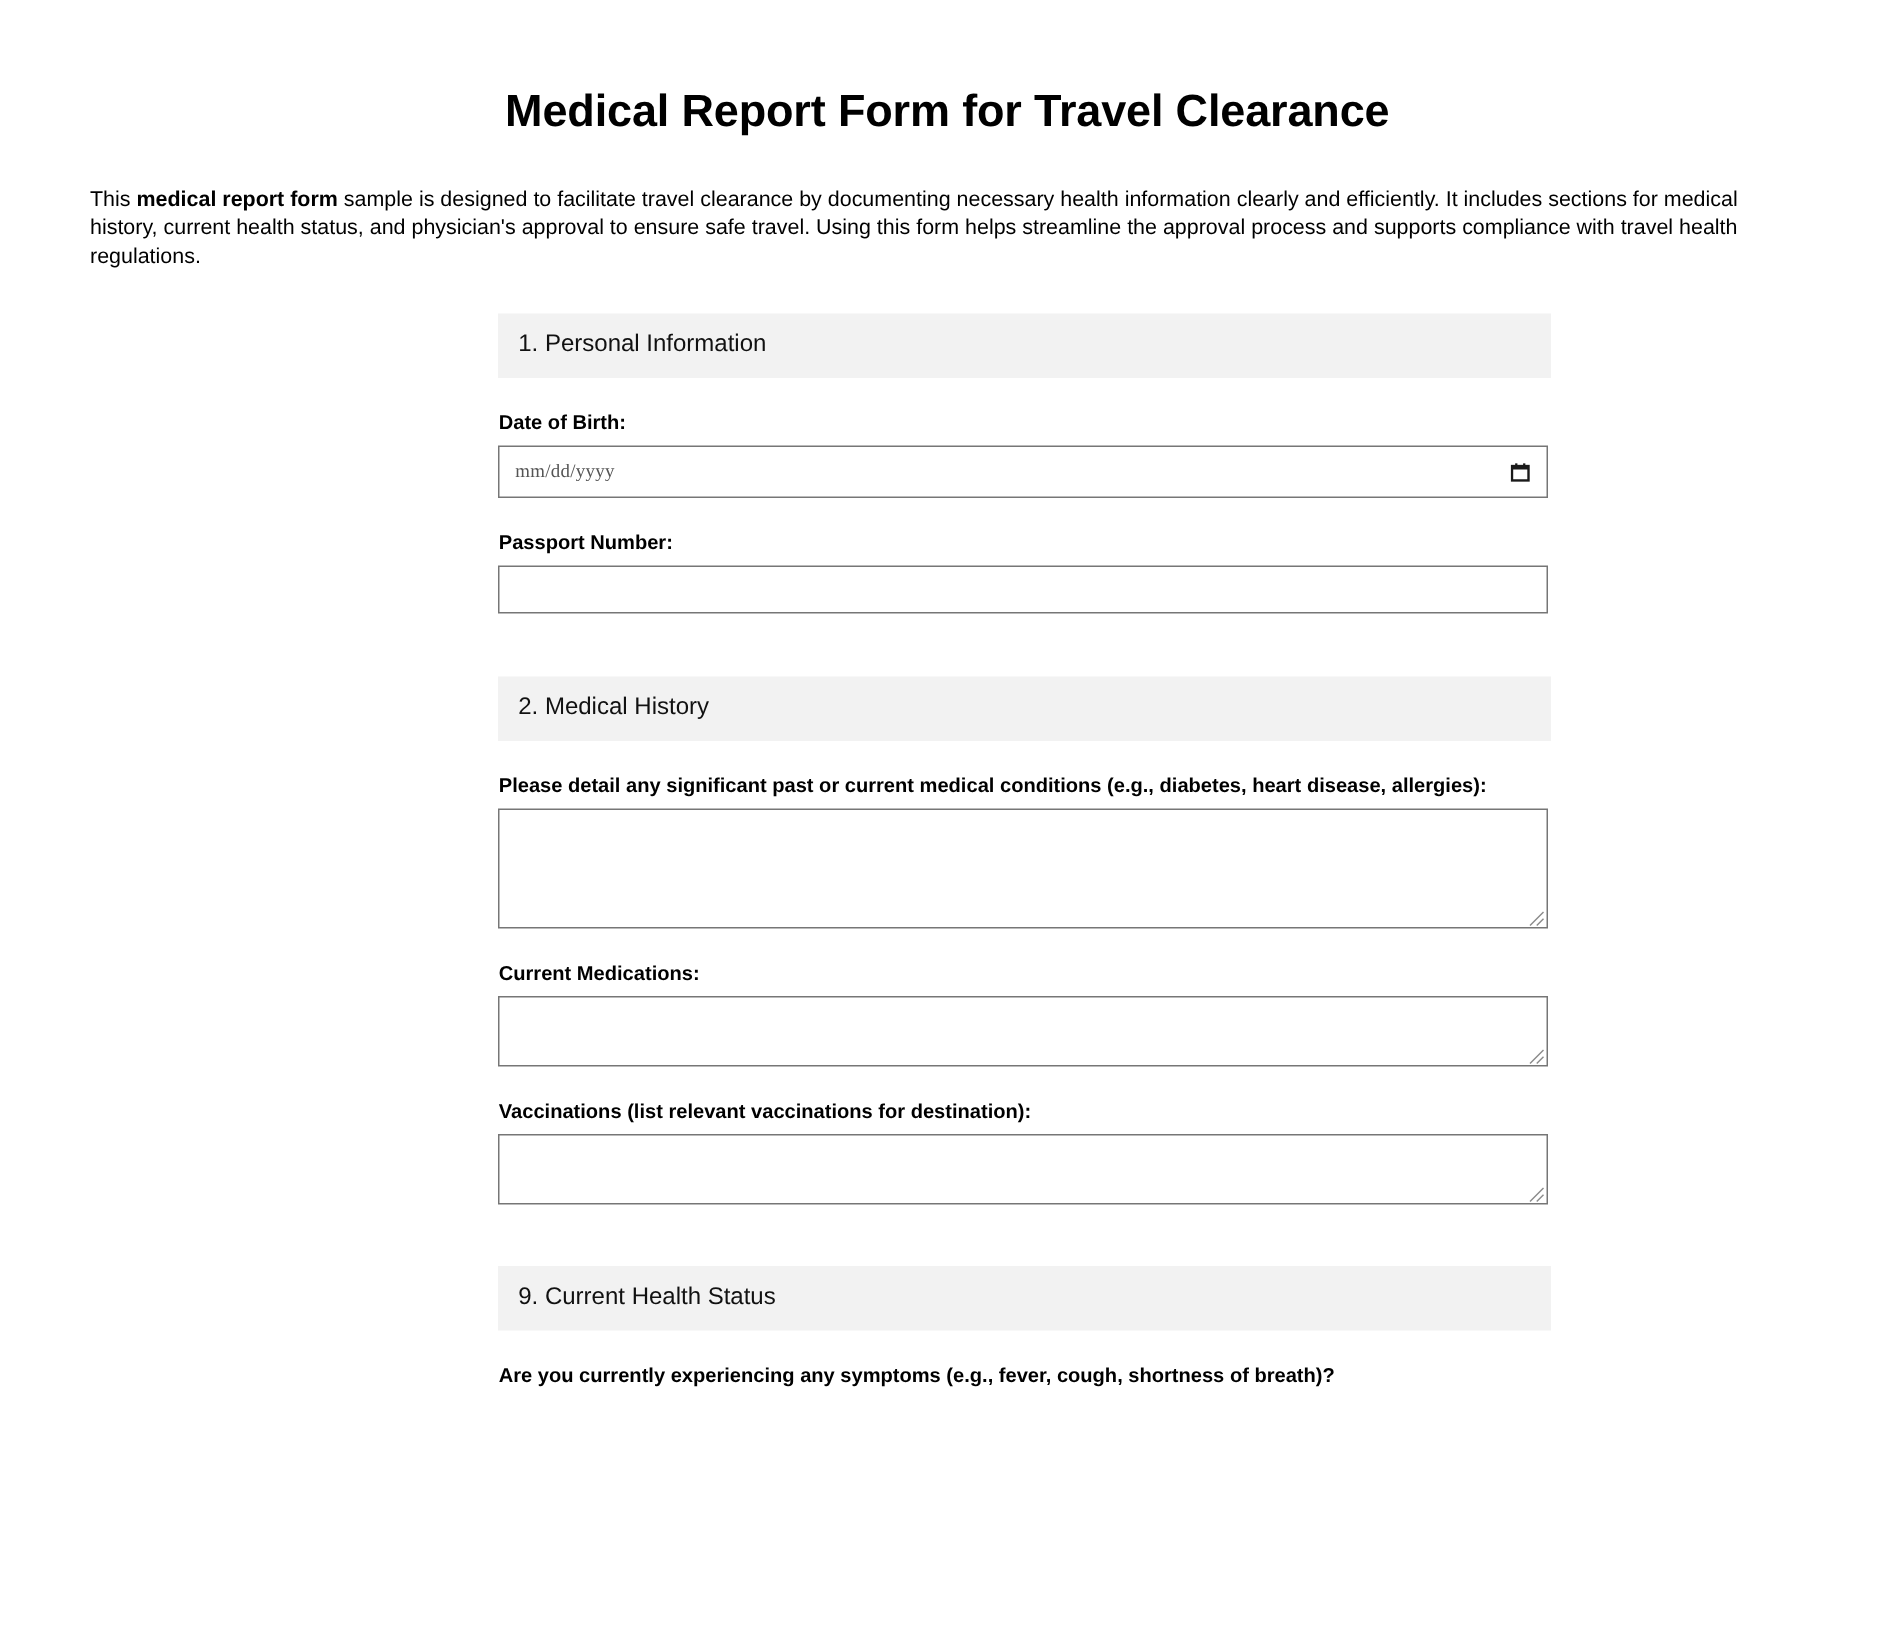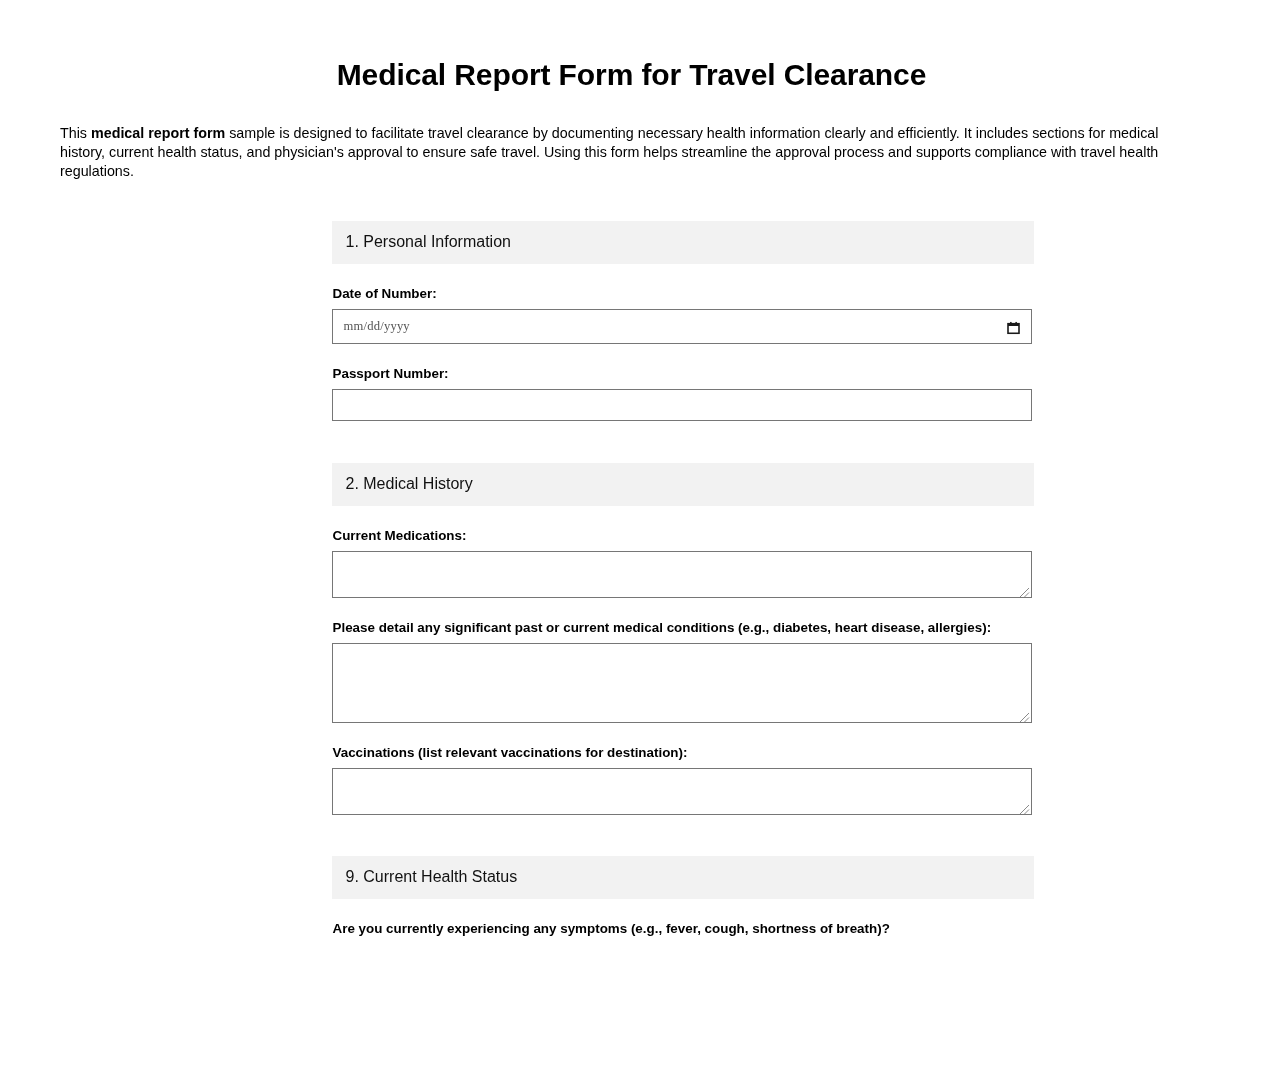--- a/index.html
+++ b/index.html
@@ -38,21 +38,21 @@
     padding: 33px 100px 0 60px;
     font-size: 14.3px;
     line-height: 19px;
     color: #000;
     text-align: left;
   }
   .intro b { font-weight: bold; margin-top: 16px; }
 
   .form-wrap {
     width: 702px;
-    margin: 12px auto;
+    margin: 0 auto;
     padding-top: 28px;
     position: relative;
     left: 51px;
   }
 
   .section-header {
     background: #f2f2f2;
     padding: 12px 14px 13px 14px;
     font-size: 16px;
     line-height: 18px;
@@ -141,21 +141,21 @@
   <h1 class="page-title">Medical Report Form for Travel Clearance</h1>
 
   <p class="intro"><span>This </span><b>medical report form</b><span> sample is designed to facilitate travel clearance by documenting necessary health information clearly and efficiently. It includes sections for medical history, current health status, and physician's approval to ensure safe travel. Using this form helps streamline the approval process and supports compliance with travel health regulations.</span></p>
 
   <div class="form-wrap">
 
     <div class="section-header">1. Personal Information</div>
 
 
     <div class="field">
-      <label class="field-label">Date of Number:</label>
+      <label class="field-label">Date of Birth:</label>
       <div class="date-input">
         <span class="date-placeholder">mm/dd/yyyy</span>
         <span class="calendar-icon">
           <svg width="13" height="13" viewBox="0 0 13 13">
             <rect x="1" y="2.2" width="11" height="9.6" fill="none" stroke="#1a1a1a" stroke-width="1.6"></rect>
             <rect x="1" y="2.2" width="11" height="2.3" fill="#1a1a1a"></rect>
             <rect x="3.1" y="0.4" width="1.5" height="2.4" fill="#1a1a1a"></rect>
             <rect x="8.4" y="0.4" width="1.5" height="2.4" fill="#1a1a1a"></rect>
           </svg>
         </span>
@@ -164,44 +164,44 @@
 
     <div class="field">
       <label class="field-label">Passport Number:</label>
       <input class="text-input" type="text" value="" style="">
     </div>
 
 
     <div class="section-header section-2">2. Medical History</div>
 
     <div class="field">
+      <label class="field-label">Please detail any significant past or current medical conditions (e.g., diabetes, heart disease, allergies):</label>
+      <div class="textarea-box big">
+        <span class="resize-grip">
+          <svg width="12" height="12" viewBox="0 0 12 12">
+            <line x1="11" y1="2" x2="2" y2="11" stroke="#8a8a8a" stroke-width="1"></line>
+            <line x1="11" y1="6.5" x2="6.5" y2="11" stroke="#8a8a8a" stroke-width="1"></line>
+          </svg>
+        </span>
+      </div>
+    </div>
+
+    <div class="field">
       <label class="field-label">Current Medications:</label>
       <div class="textarea-box small">
         <span class="resize-grip">
           <svg width="12" height="12" viewBox="0 0 12 12">
             <line x1="11" y1="2" x2="2" y2="11" stroke="#8a8a8a" stroke-width="1"></line>
             <line x1="11" y1="6.5" x2="6.5" y2="11" stroke="#8a8a8a" stroke-width="1"></line>
           </svg>
         </span>
       </div>
     </div>
 
     <div class="field">
-      <label class="field-label">Please detail any significant past or current medical conditions (e.g., diabetes, heart disease, allergies):</label>
-      <div class="textarea-box big">
-        <span class="resize-grip">
-          <svg width="12" height="12" viewBox="0 0 12 12">
-            <line x1="11" y1="2" x2="2" y2="11" stroke="#8a8a8a" stroke-width="1"></line>
-            <line x1="11" y1="6.5" x2="6.5" y2="11" stroke="#8a8a8a" stroke-width="1"></line>
-          </svg>
-        </span>
-      </div>
-    </div>
-
-    <div class="field">
       <label class="field-label">Vaccinations (list relevant vaccinations for destination):</label>
       <div class="textarea-box small">
         <span class="resize-grip">
           <svg width="12" height="12" viewBox="0 0 12 12">
             <line x1="11" y1="2" x2="2" y2="11" stroke="#8a8a8a" stroke-width="1"></line>
             <line x1="11" y1="6.5" x2="6.5" y2="11" stroke="#8a8a8a" stroke-width="1"></line>
           </svg>
         </span>
       </div>
     </div>

